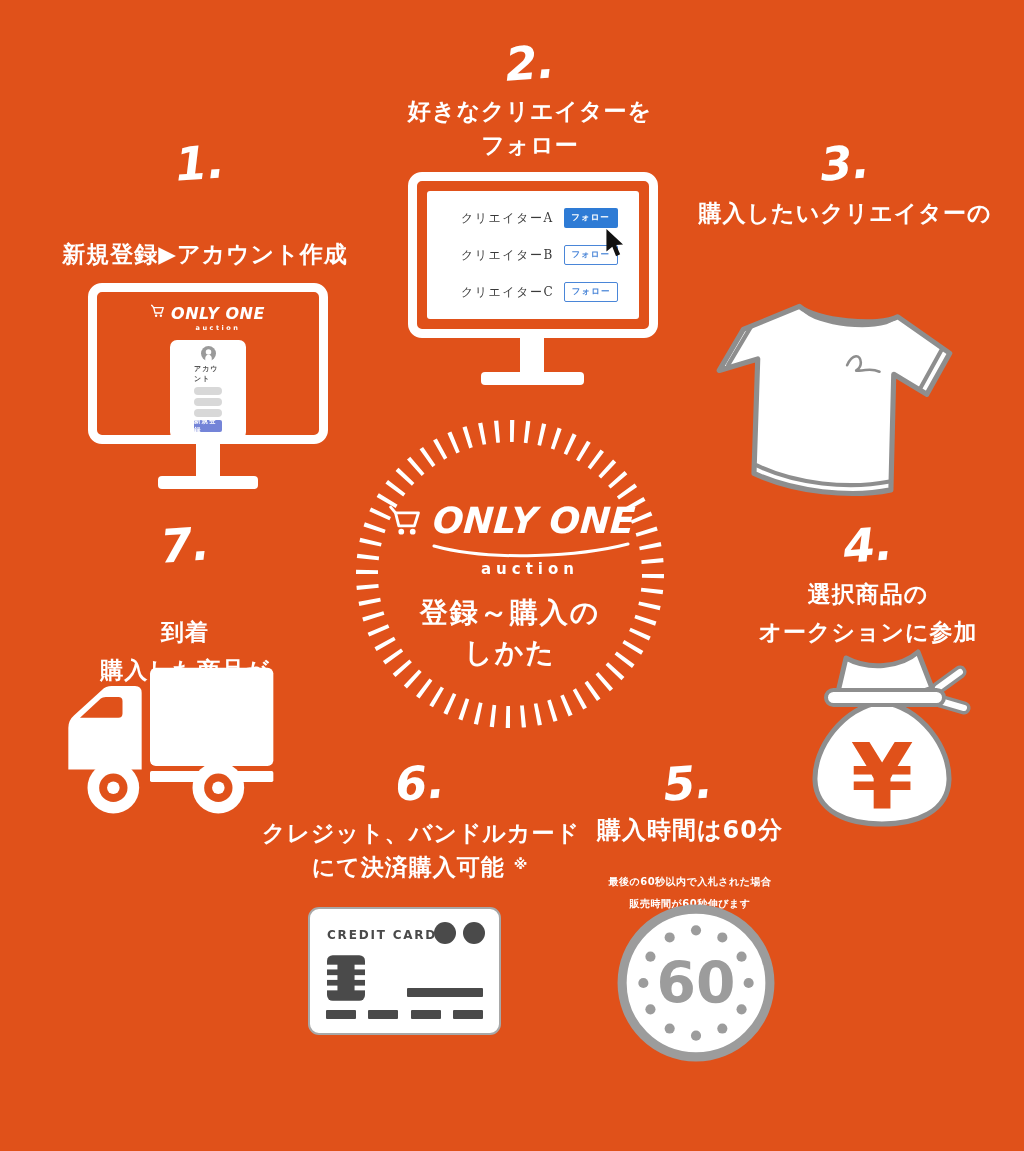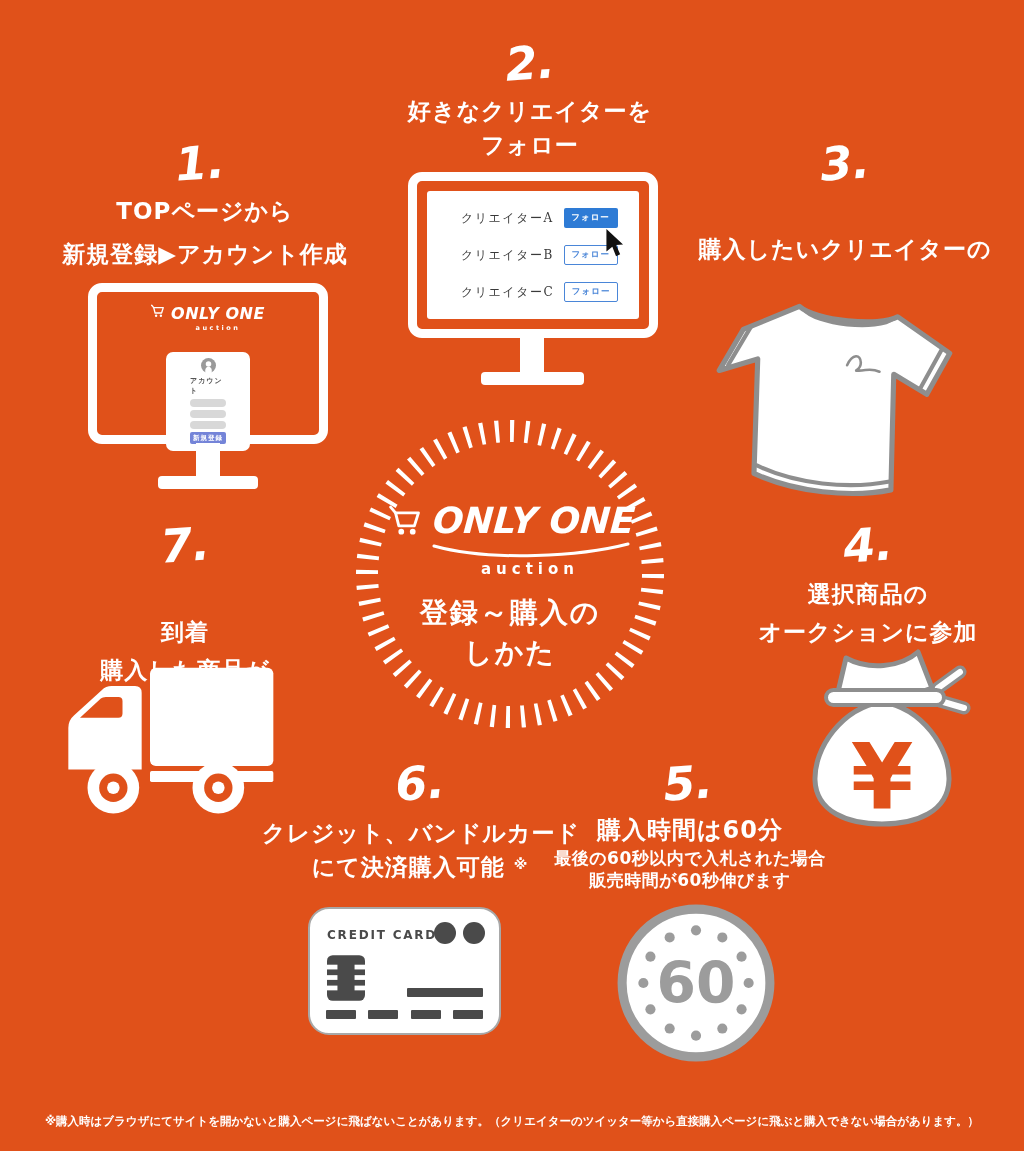--- a/index.html
+++ b/index.html
@@ -22,21 +22,21 @@
   .abs{position:absolute;}
   .step-num{
     position:absolute;text-align:center;color:var(--white);
     font-size:46px;font-weight:800;font-style:italic;line-height:1;
     transform:rotate(-4deg);white-space:nowrap;
   }
   .h{
     position:absolute;text-align:center;color:var(--white);font-weight:700;
     font-size:23px;letter-spacing:1px;line-height:1.25;white-space:nowrap;
   }
-  .h-sm{font-size:17px;letter-spacing:0.5px;}
+  .h-sm{font-size:10px;letter-spacing:0.5px;margin-top:28px;}
   .h-lg{font-size:24px;}
 
   
   .monitor{
     position:absolute;border:9px solid var(--white);border-radius:14px;
   }
   .monitor1{left:88px;top:283px;width:240px;height:161px;}
   .monitor2{left:408px;top:172px;width:250px;height:166px;padding:10px;}
   .m2-screen{
     background:var(--white);width:100%;height:100%;border-radius:3px;
@@ -60,21 +60,21 @@
 
   
   .m1-logo{display:flex;justify-content:center;align-items:flex-start;gap:5px;margin-top:12px;}
   .m1-logo-col{display:flex;flex-direction:column;align-items:center;}
   .m1-logo-text{
     color:var(--white);font-size:16px;font-weight:800;font-style:italic;
     letter-spacing:0.5px;white-space:nowrap;
   }
   .m1-auction{color:var(--white);font-size:6.5px;font-weight:700;letter-spacing:2.5px;margin-top:1px;}
   .account-card{
-    position:absolute;left:50%;transform:translateX(-50%);top:60px;width:84px;
+    position:absolute;left:50%;transform:translateX(-50%);top:48px;width:76px;
     background:var(--white);border-radius:7px;padding:6px 24px 7px;
     display:flex;flex-direction:column;align-items:center;gap:3px;
   }
   .acct-label{font-size:7px;font-weight:700;color:#555;letter-spacing:1px;}
   .bar{width:100%;height:8px;border-radius:4px;background:var(--bar-gray);}
   .register-btn{
     width:100%;height:12px;border-radius:2px;background:var(--register-blue);
     color:var(--white);font-size:6.5px;font-weight:700;display:flex;
     align-items:center;justify-content:center;letter-spacing:1px;
   }
@@ -92,21 +92,21 @@
     color:var(--white);font-size:15px;font-weight:700;letter-spacing:5px;
   }
   .center-title{
     position:absolute;text-align:center;color:var(--white);font-weight:600;
     font-size:28px;letter-spacing:2px;white-space:nowrap;
   }
 
   
   .credit-card{
     position:absolute;left:308px;top:907px;width:193px;height:128px;
-    background:var(--white);border:2px solid #A8A8A8;border-radius:21px;
+    background:var(--white);border:2px solid #A8A8A8;border-radius:11px;
   }
   .cc-label{
     position:absolute;left:17px;top:19px;font-size:12px;font-weight:700;
     letter-spacing:1.8px;color:var(--detail-gray);
   }
   .cc-circles{position:absolute;right:14px;top:13px;display:flex;gap:7px;}
   .cc-circle{width:22px;height:22px;border-radius:50%;background:var(--detail-gray);}
   .cc-chip{position:absolute;left:17px;top:46px;}
   .cc-dash-long{position:absolute;right:16px;top:79px;width:76px;height:9px;background:var(--detail-gray);border-radius:1px;}
   .cc-dashes{position:absolute;left:16px;right:16px;bottom:14px;display:flex;justify-content:space-between;}
@@ -158,21 +158,20 @@
       </div>
     </div>
     <svg class="cursor" width="24" height="30" viewBox="0 0 20 28">
       <path d="M2,0 L2,21 L7.5,16.5 L11,25.5 L14.8,23.6 L11,15 L17.5,14.5 Z" fill="#111111"></path>
     </svg>
   </div>
   <div class="stand" style="left:520px;top:336px;width:24px;height:37px;"></div>
   <div class="stand" style="left:481px;top:372px;width:103px;height:13px;border-radius:4px;"></div>
 
   <div class="step-num" style="left:140px;top:140px;width:120px;">1.</div>
-  <div class="h" style="left:55px;top:197px;width:300px;">TOPページから</div>
   <div class="h" style="left:49px;top:240px;width:312px;">新規登録▶アカウント作成</div>
 
   <div class="monitor monitor1">
     <div class="m1-logo">
       <svg width="15" height="14" viewBox="0 0 44 40">
         <path d="M8,10 L36,10 L31,26 L12,26 Z" fill="none" stroke="#FFFFFF" stroke-width="4" stroke-linejoin="round"></path>
         <path d="M8,10 L2,3" stroke="#FFFFFF" stroke-width="4" stroke-linecap="round"></path>
         <circle cx="15" cy="34" r="3.5" fill="#FFFFFF"></circle>
         <circle cx="29" cy="34" r="3.5" fill="#FFFFFF"></circle>
       </svg>
@@ -191,21 +190,21 @@
       <div class="bar"></div>
       <div class="bar"></div>
       <div class="bar"></div>
       <div class="register-btn">新規登録</div>
     </div>
   </div>
   <div class="stand" style="left:196px;top:443px;width:24px;height:34px;"></div>
   <div class="stand" style="left:158px;top:476px;width:100px;height:13px;border-radius:4px;"></div>
 
   <div class="step-num" style="left:785px;top:140px;width:120px;">3.</div>
-  <div class="h" style="left:690px;top:199px;width:310px;margin-top:36px;">購入したいクリエイターの</div>
+  <div class="h" style="left:690px;top:199px;width:310px;">購入したいクリエイターの</div>
 
   <svg class="abs" style="left:702px;top:286px;" width="268" height="212" viewBox="0 0 260 206">
     <g transform="rotate(6 130 103)" stroke="#8E8E8E" stroke-linejoin="round" stroke-linecap="round">
       <path d="M86,24 L34,52 L15,94 L51,79 L59,190 C100,204 155,204 193,192 L184,80 L218,96 L236,54 L182,24 C166,36 102,36 86,24 Z" fill="#FFFFFF" stroke-width="5"></path>
       <path d="M90,26 C104,40 164,40 178,26" fill="none" stroke-width="4"></path>
       <path d="M61,182 C100,196 152,196 191,184" fill="none" stroke-width="4"></path>
       <path d="M41,49 L23,88" fill="none" stroke-width="4"></path>
       <path d="M228,51 L211,91" fill="none" stroke-width="4"></path>
       <path d="M138,76 C142,64 150,64 151,72 C152,80 143,81 150,80 C158,79 161,76 170,79" fill="none" stroke-width="2.5"></path>
     </g>
@@ -305,15 +304,14 @@
     <circle cx="107" cy="126" r="5" fill="#9C9C9C"></circle>
     <circle cx="81" cy="133" r="5" fill="#9C9C9C"></circle>
     <circle cx="55" cy="126" r="5" fill="#9C9C9C"></circle>
     <circle cx="36" cy="107" r="5" fill="#9C9C9C"></circle>
     <circle cx="29" cy="81" r="5" fill="#9C9C9C"></circle>
     <circle cx="36" cy="55" r="5" fill="#9C9C9C"></circle>
     <circle cx="55" cy="36" r="5" fill="#9C9C9C"></circle>
     <text x="81" y="101" font-size="56" font-weight="bold" fill="#9C9C9C" text-anchor="middle" font-family="DejaVu Sans, sans-serif">60</text>
   </svg>
 
-  <div class="footnote">※購入時はブラウザにてサイトを開かないと購入ページに飛ばないことがあります。（クリエイターのツイッター等から直接購入ページに飛ぶと購入できない場合があります。）</div>
 
 </div>
 
 </body></html>

